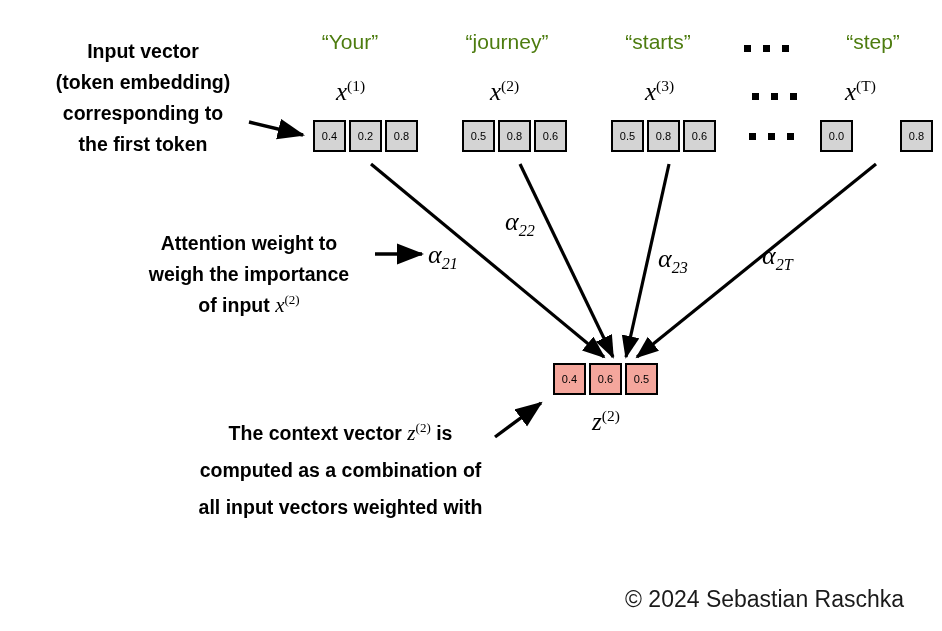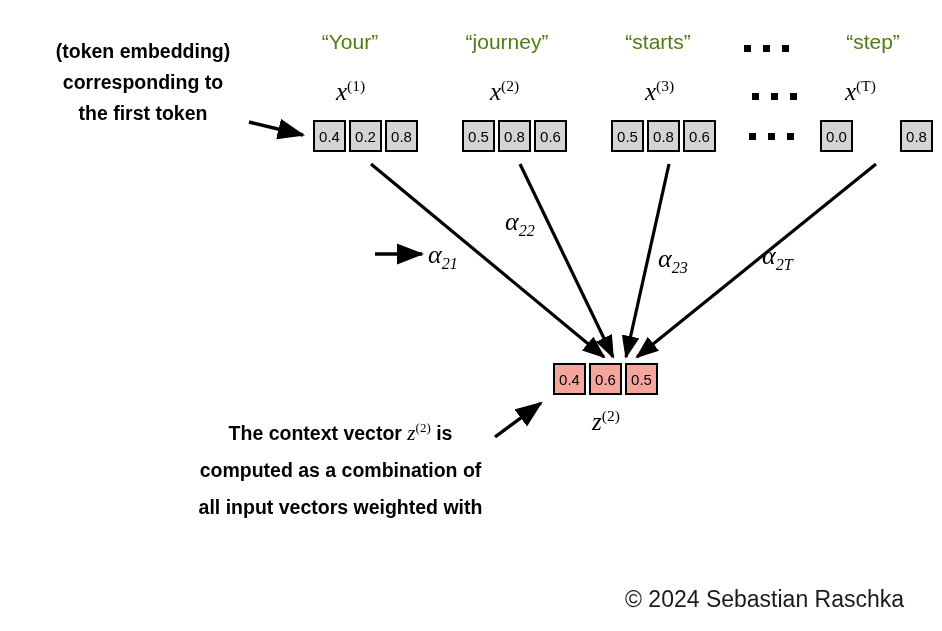--- a/index.html
+++ b/index.html
@@ -85,21 +85,21 @@
   .vec-row { display: flex; }
   .cell {
     width: 33px;
     height: 32px;
     border: 2.6px solid #000;
     background: #d4d4d4;
     display: flex;
     align-items: center;
     justify-content: center;
     font-family: "Liberation Sans", sans-serif;
-    font-size: 15px;
+    font-size: 11px;
     color: #000;
     box-sizing: border-box;
     margin-right: 3px;
   }
   .cell:last-child { margin-right: 0; }
   .cell.ctx { background: #f4a69c; }
 
   
   .dots { display: flex; align-items: center; }
   .dots i {
@@ -221,25 +221,33 @@
       <i></i>
   </div>
 
   <div class="abs vec-row" style="left:820px; top:120px;gap:44px;">
     <div class="cell">0.0</div>
     <div class="cell">0.8</div>
     <div class="cell">0.5</div>
   </div>
 
   <div class="abs annot" style="left:38px; top:36px; width:210px;">
+    <div>Input vector</div>
     <div>(token embedding)</div>
     <div>corresponding to</div>
     <div>the first token</div>
   </div>
 
+  <div class="abs annot" style="left:124px; top:228px; width:250px;">
+    <div>Attention weight to</div>
+    <div>weigh the importance</div>
+    <div>
+      <span>of input </span><span class="m"><span>x</span><sup>(2)</sup></span>
+    </div>
+  </div>
 
   <div class="abs alpha" style="left:428px; top:240px;">
     <span class="sym">α</span><sub>21</sub>
   </div>
   <div class="abs alpha" style="left:505px; top:207px;">
     <span class="sym">α</span><sub>22</sub>
   </div>
   <div class="abs alpha" style="left:658px; top:208px;margin-top:36px;">
     <span class="sym">α</span><sub>23</sub>
   </div>

